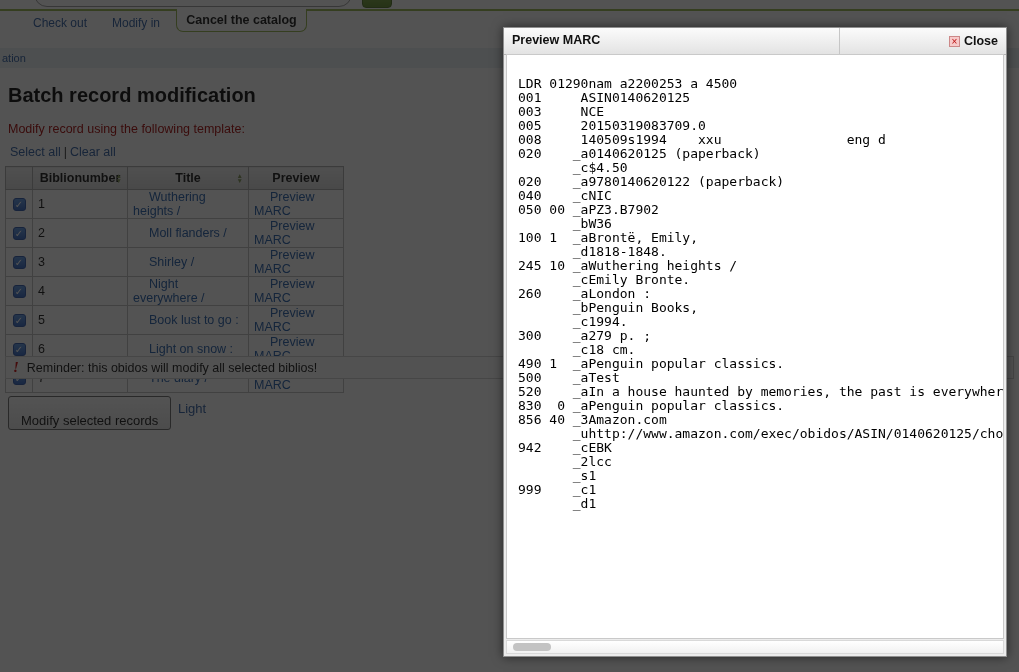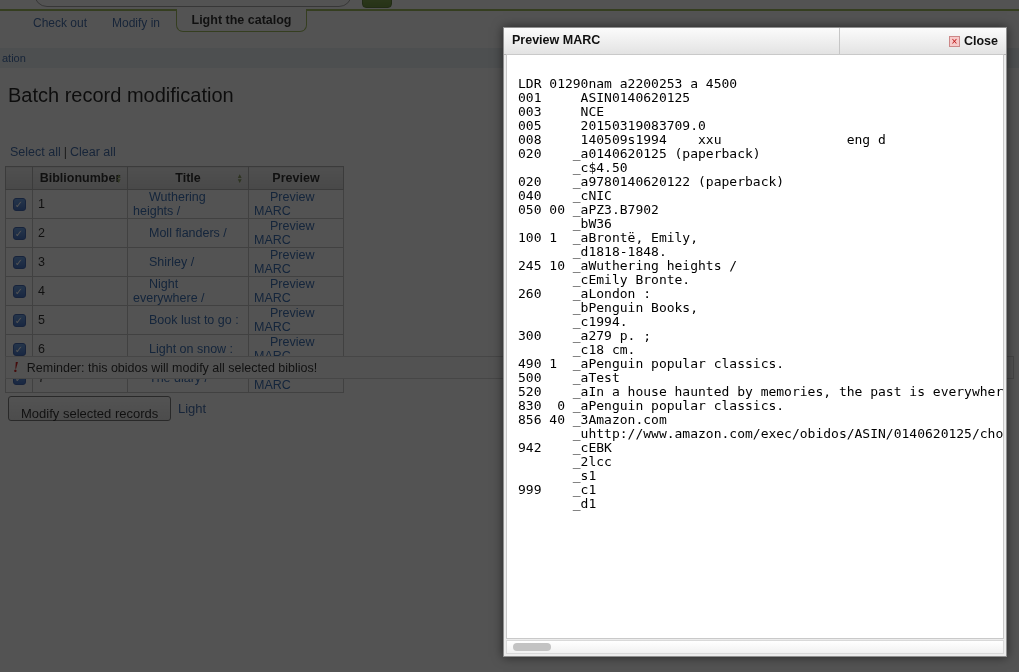--- a/index.html
+++ b/index.html
@@ -25,21 +25,21 @@
   .tab-check-in{left:112px;}
   .tab-active{position:absolute;left:176px;top:-2px;width:131px;height:23px;background:#fff;
           border:1px solid #94b44a;border-top:none;border-radius:0 0 7px 7px;
           text-align:center;line-height:22px;font-weight:bold;font-size:12.5px;color:#111;box-sizing:border-box;}
 
   
   .breadcrumb{position:absolute;top:48px;left:0;width:100%;height:20px;background:#e8f0f4;
           font-size:11px;color:#2a5aa0;line-height:20px;padding-left:2px;box-sizing:border-box;}
 
   
-  .page-title{position:absolute;left:8px;top:84px;margin:0;font-size:20px;font-weight:normal;color:#050505;}
+  .page-title{position:absolute;left:8px;top:84px;margin:0;font-size:20px;font-weight:bold;color:#050505;}
   .template-note{position:absolute;left:8px;top:122px;font-size:12.5px;color:#a40000;}
   .selection-links{position:absolute;left:10px;top:145px;font-size:12.5px;color:#333;}
   .selection-links a{color:#2a5aa0;}
   .selection-links .divider{margin:0 3px;}
 
   table.biblio{position:absolute;left:5px;top:166px;border-collapse:collapse;font-size:12.5px;color:#111;}
   table.biblio th{background:linear-gradient(#f2f2f2,#d9d9d9);border:1px solid #a9a9a9;height:23px;
           font-weight:bold;text-align:center;position:relative;padding:0 4px;box-sizing:border-box;}
   table.biblio td{border:1px solid #bdbdbd;height:21px;padding:0 5px;background:#fff;box-sizing:border-box;}
   .col-cb{width:27px;} .col-num{width:95px;} .col-title{width:121px;} .col-prev{width:95px;}
@@ -50,21 +50,21 @@
   .sort-icon span{font-size:6.5px;line-height:5px;color:#7d9150;}
   .cbx{display:inline-block;width:13px;height:13px;border-radius:3px;box-sizing:border-box;
           background:linear-gradient(#5a94e0,#2f63c0);border:1px solid #2a55a8;
           color:#fff;font-size:10px;line-height:12px;text-align:center;vertical-align:middle;}
 
   .reminder{position:absolute;left:5px;top:356px;width:1009px;height:23px;box-sizing:border-box;
           background:#fafafa;border:1px solid #cfcfcf;font-size:12.5px;line-height:21px;color:#111;padding-left:7px;}
   .warn-icon{color:#cc0000;font-weight:bold;font-style:italic;font-size:15px;margin-right:8px;
           font-family:"Liberation Serif", serif;}
 
-  .modify-btn{position:absolute;left:8px;top:396px;height:25px;padding:9px 12px;font-size:13px;color:#111;
+  .modify-btn{position:absolute;left:8px;top:396px;height:25px;padding:16px 12px;font-size:13px;color:#111;
           background:linear-gradient(#fefefe,#e6e6e6);border:1px solid #686868;border-radius:3px;
           font-family:"Liberation Sans", sans-serif;cursor:pointer;}
   .cancel-link{position:absolute;left:178px;top:401px;font-size:13px;color:#2a5aa0;}
 
   
   .overlay{position:absolute;inset:0;background:rgba(17,17,17,0.72);z-index:5;}
   .modal{position:absolute;left:503px;top:27px;width:504px;height:630px;background:#ececec;
           border:1px solid #8f8f8f;box-sizing:border-box;z-index:10;box-shadow:0 0 10px rgba(0,0,0,0.55);}
   .modal-header{position:absolute;top:0;left:0;right:0;height:26px;
           background:linear-gradient(#fbfbfb,#e3e3e3);border-bottom:1px solid #b3b3b3;}
@@ -89,26 +89,27 @@
 <div id="stage">
 
   <div class="topbar">
     <input class="search-input" style="">
     <button class="search-submit"></button>
   </div>
 
   <div class="tabs-row">
     <a class="tab-link tab-check-out">Check out</a>
     <a class="tab-link tab-check-in">Modify in</a>
-    <div class="tab-active">Light the catalog</div>
+    <div class="tab-active">Cancel the catalog</div>
   </div>
 
   <div class="breadcrumb">ation</div>
 
   <h1 class="page-title">Batch record modification</h1>
+  <div class="template-note">Modify record using the following template:</div>
 
   <div class="selection-links">
     <a>Select all</a><span class="divider">|</span><a>Clear all</a>
   </div>
 
   <table class="biblio">
     <thead>
       <tr>
         <th class="col-cb"></th>
         <th class="col-num">

